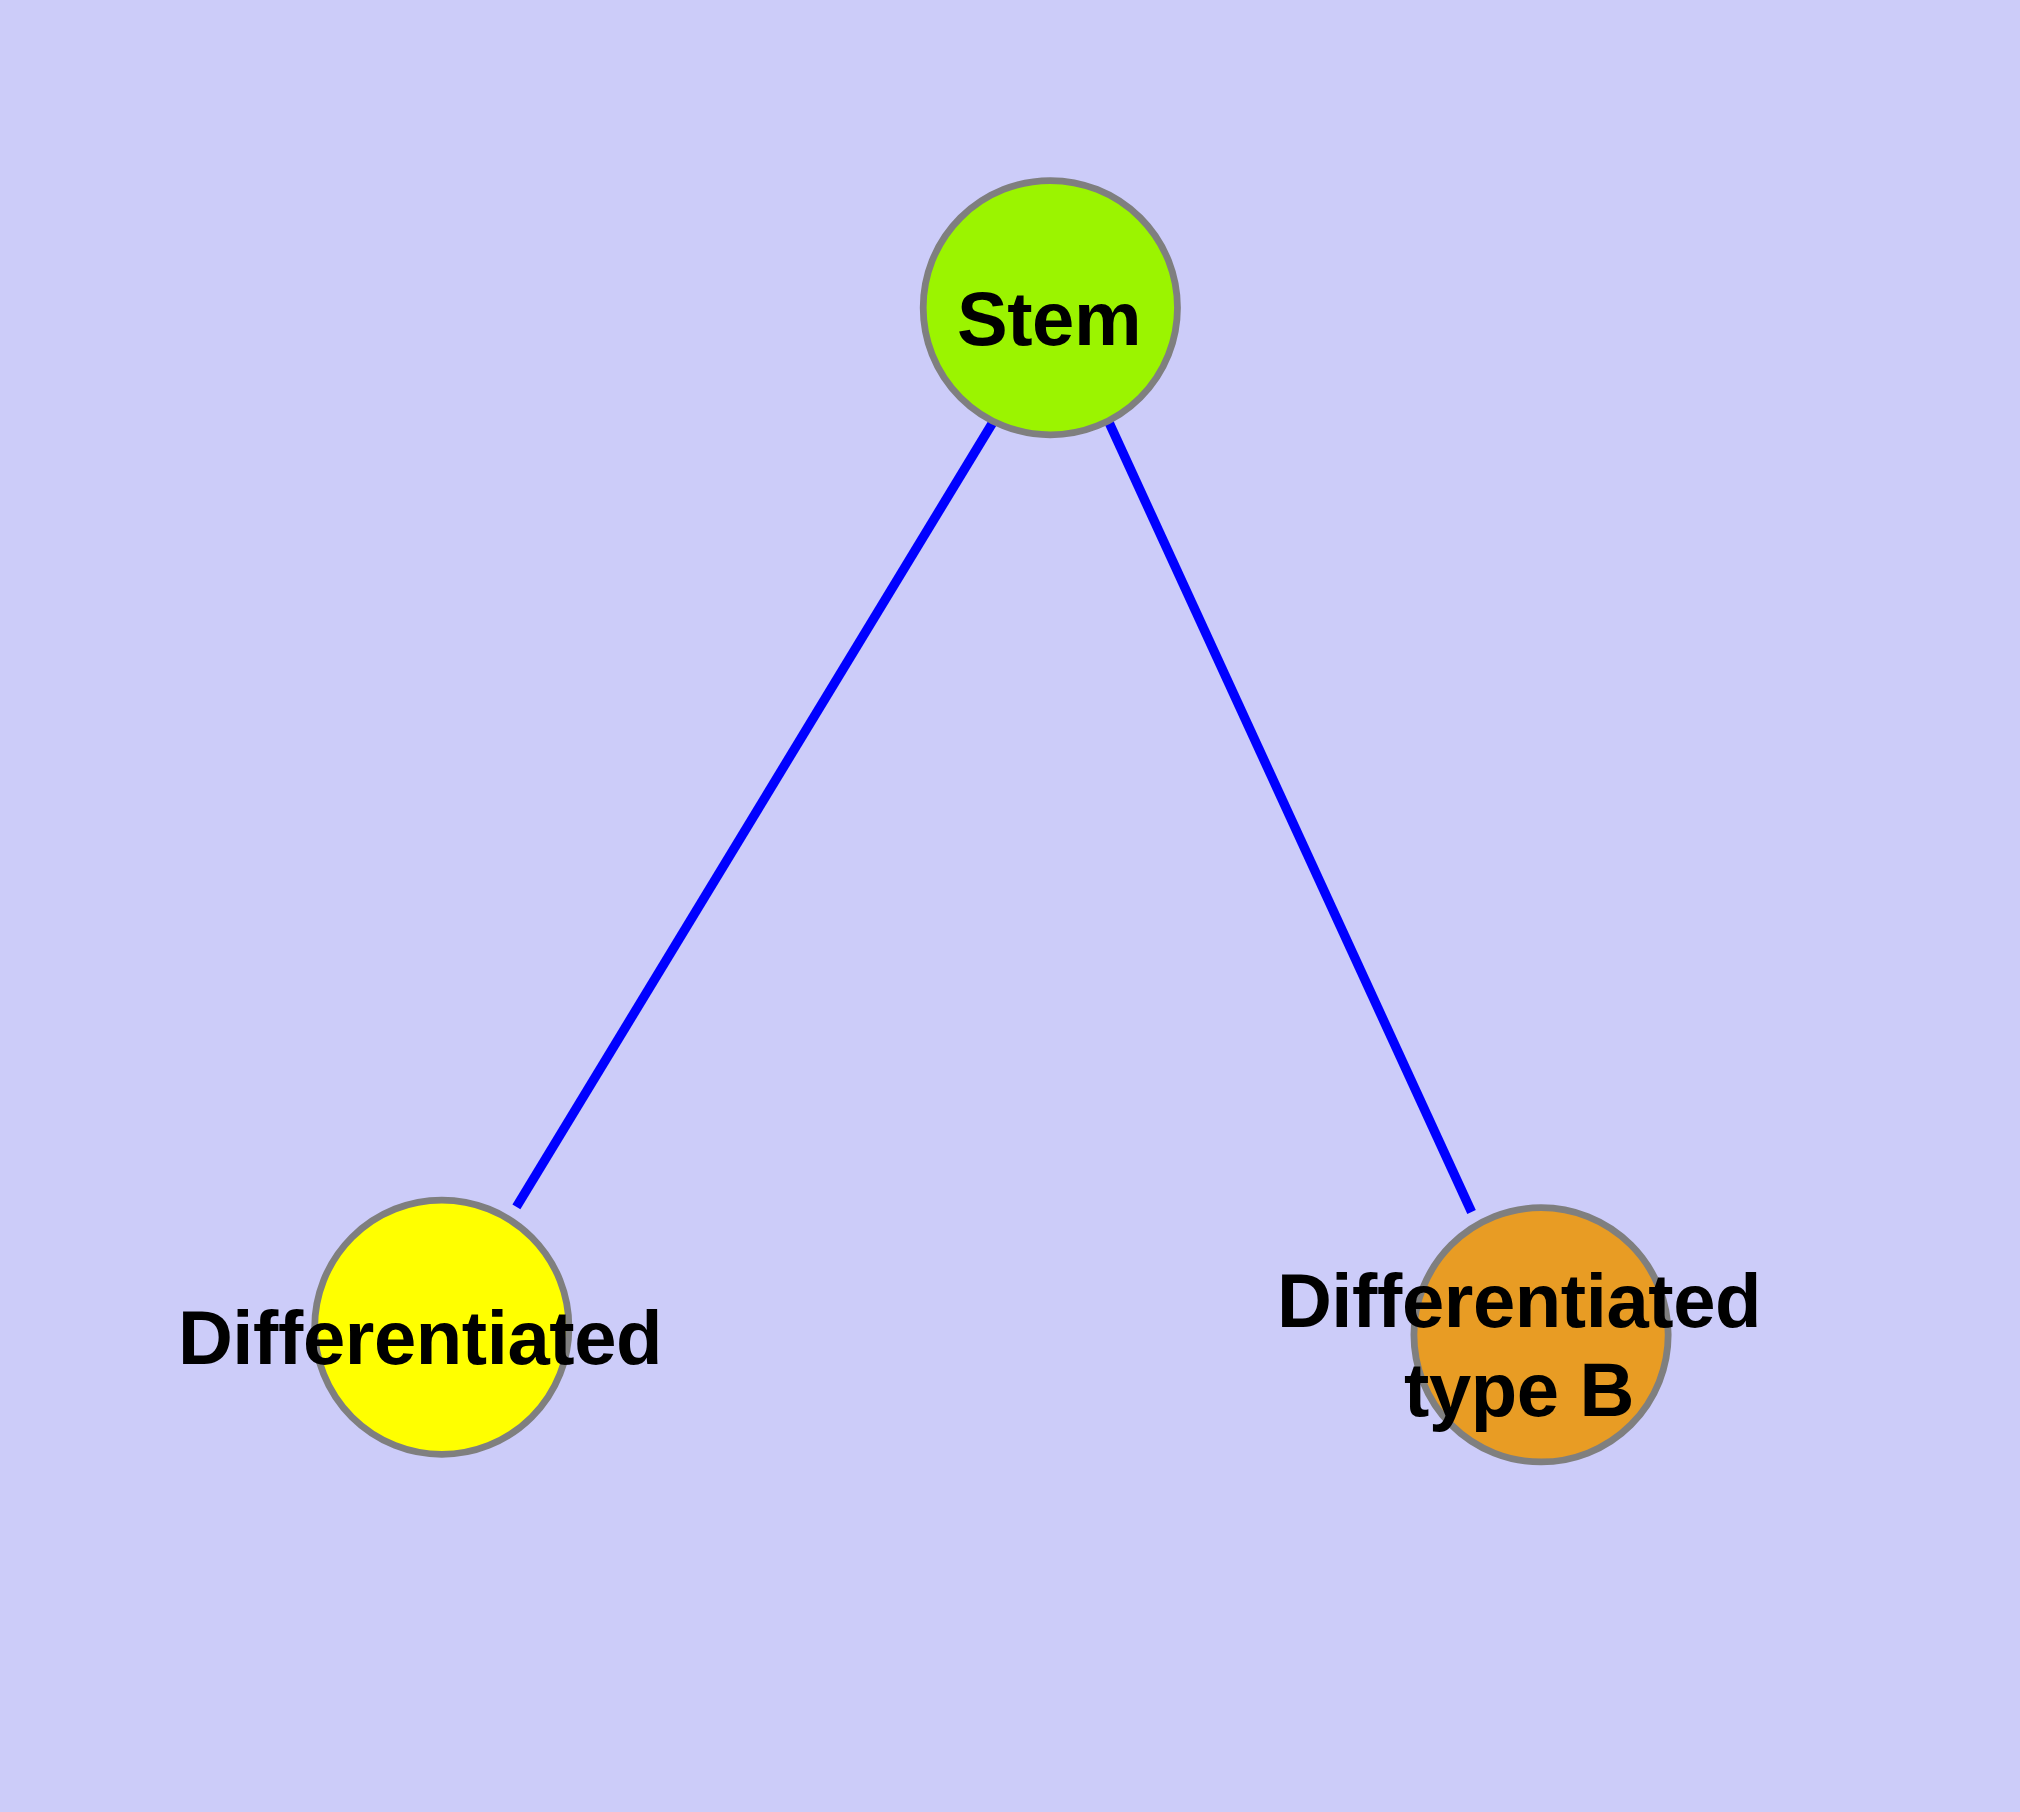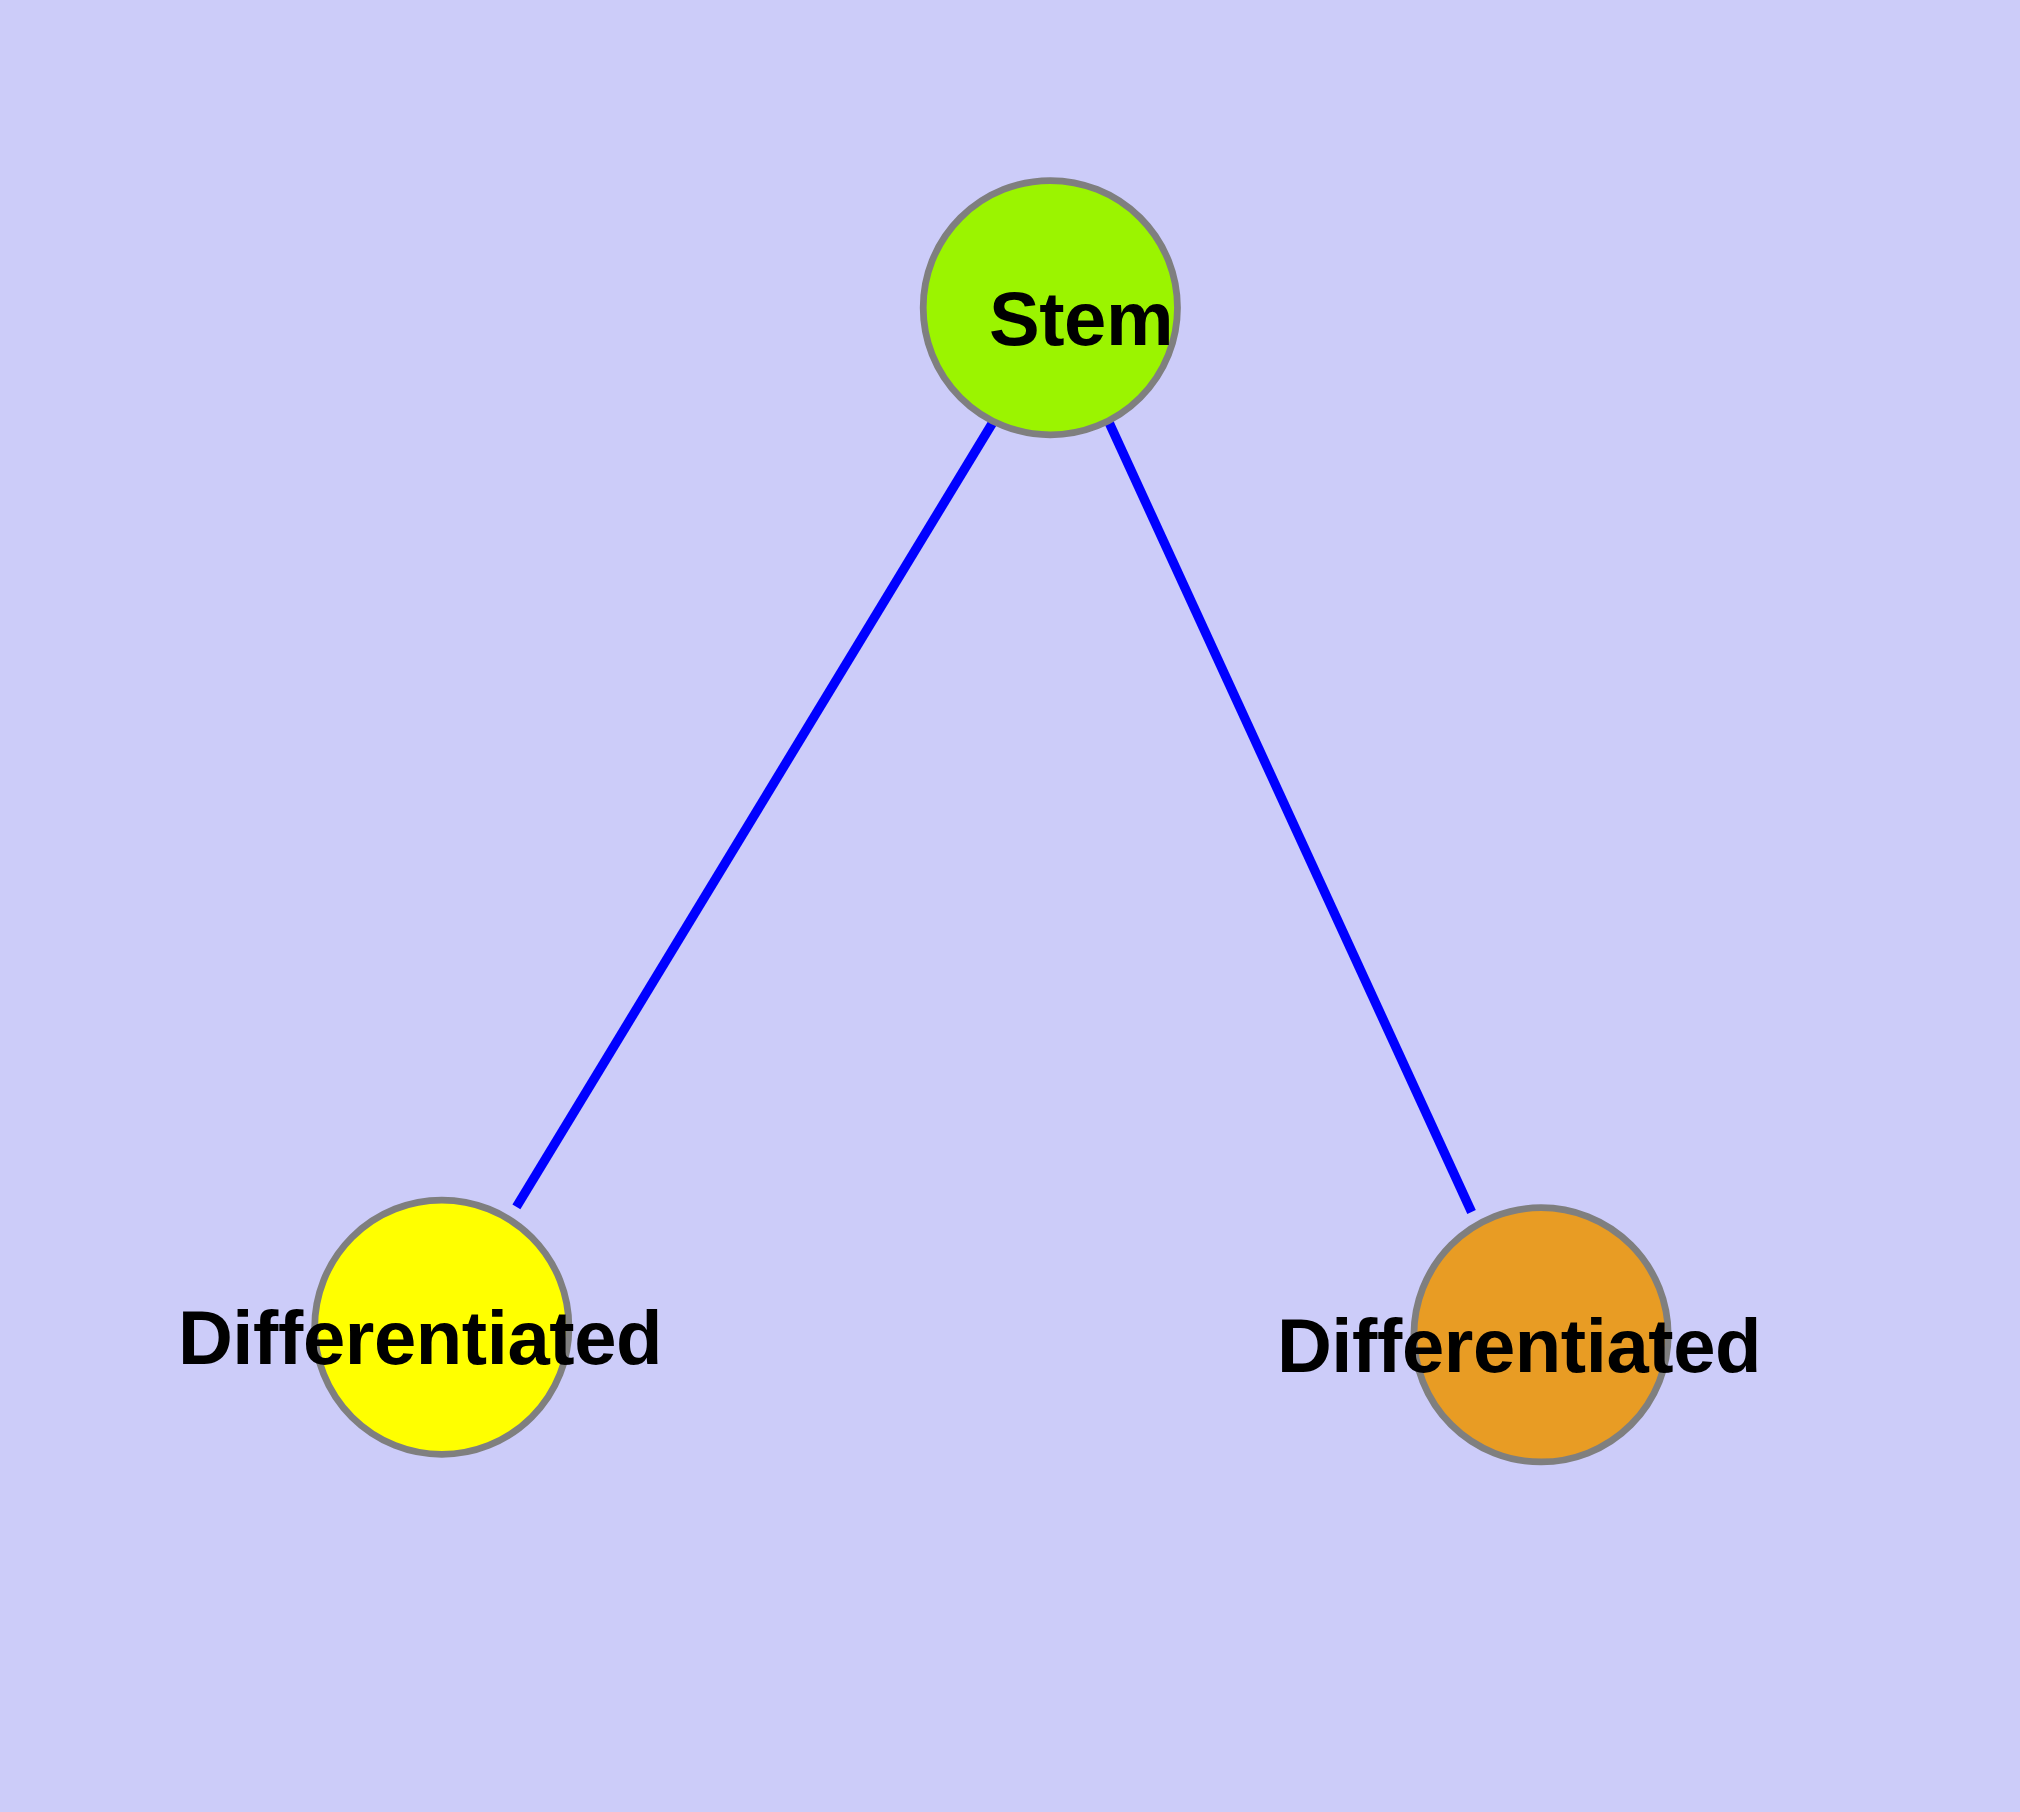--- a/index.html
+++ b/index.html
@@ -46,26 +46,27 @@
       <line x1="1172" y1="497" x2="609" y2="1424" stroke="#0000ff" stroke-width="11" stroke-linecap="butt"></line>
       <line x1="1308" y1="498" x2="1736" y2="1430" stroke="#0000ff" stroke-width="11" stroke-linecap="butt"></line>
     </g>
     <g>
       <circle cx="1239" cy="363" r="150" fill="#9bf400" stroke="#7f7f7f" stroke-width="8"></circle>
       <circle cx="521" cy="1566" r="150" fill="#ffff00" stroke="#7f7f7f" stroke-width="8"></circle>
       <circle cx="1818" cy="1575" r="150" fill="#e89c24" stroke="#7f7f7f" stroke-width="8"></circle>
     </g>
   </svg>
 
-  <div class="node-label" style="left:1081px; top:318px;">
+  <div class="node-label" style="left:1049px; top:318px;">
     <div>Stem</div>
   </div>
 
   <div class="node-label" style="left:420px; top:1337px;">
     <div>Differentiated</div>
   </div>
 
   <div class="node-label" style="left:1519px; top:1345px;">
     <div>Differentiated</div>
+    <div>type B</div>
   </div>
 
 </div>
 
 
 </body></html>

